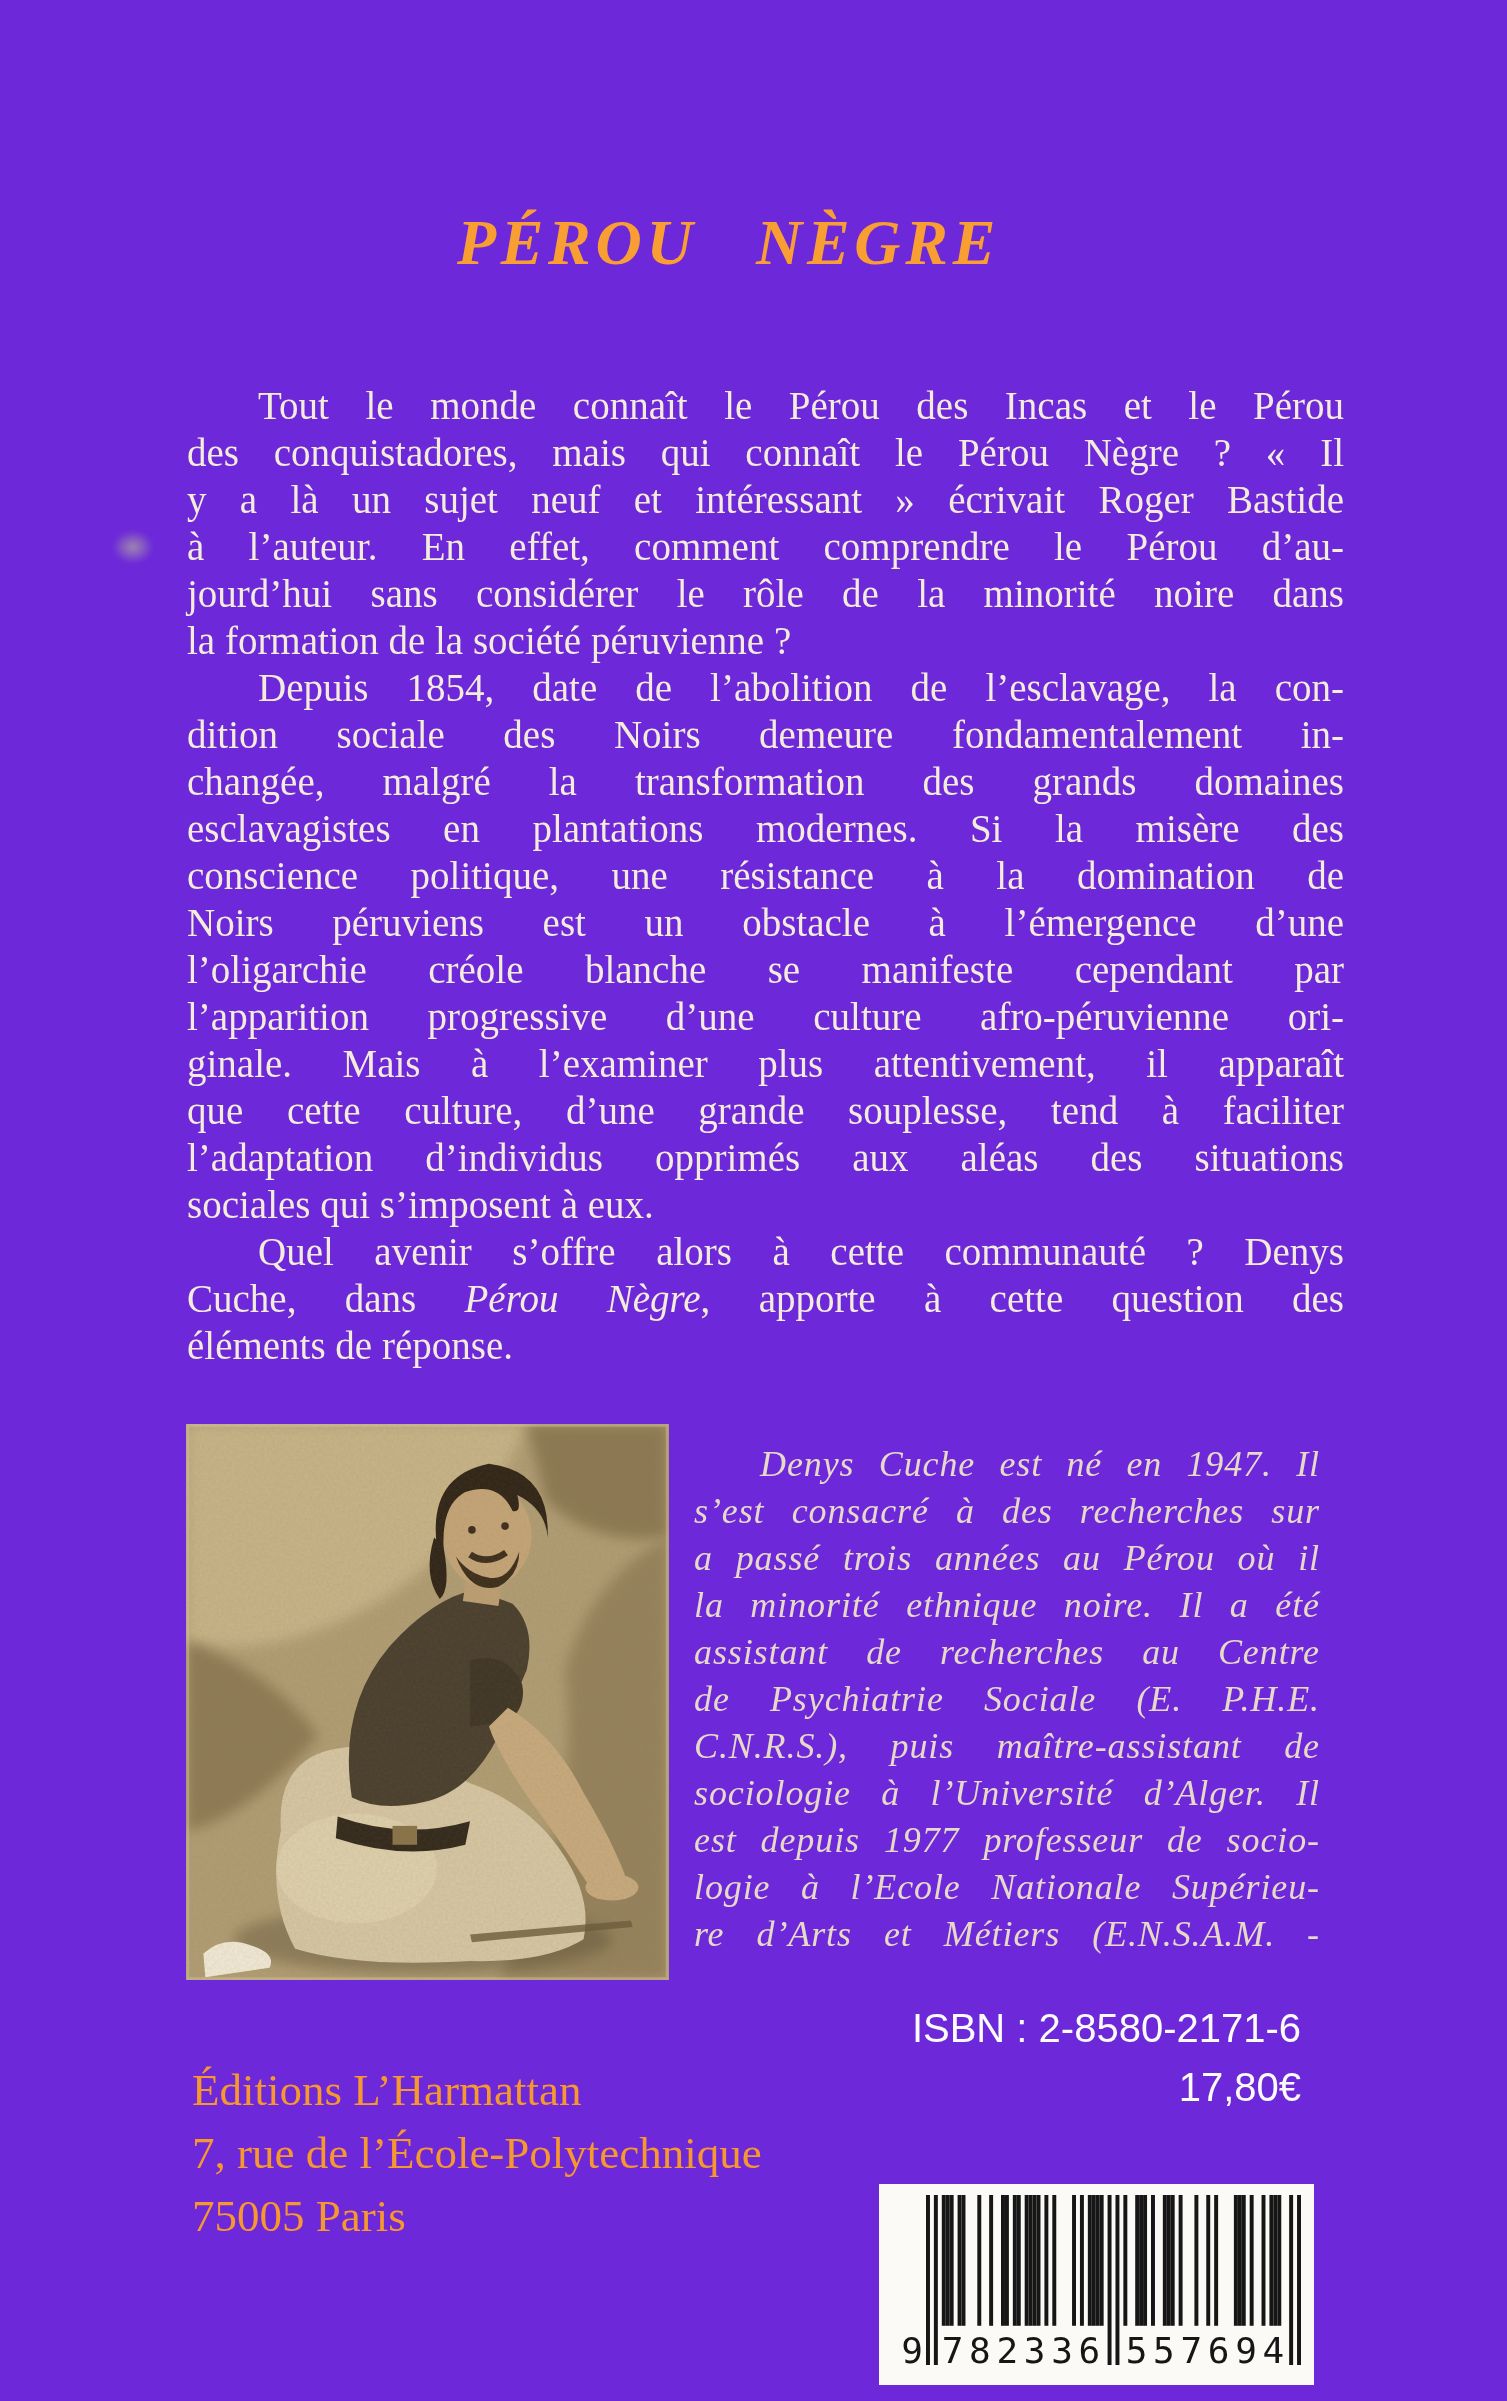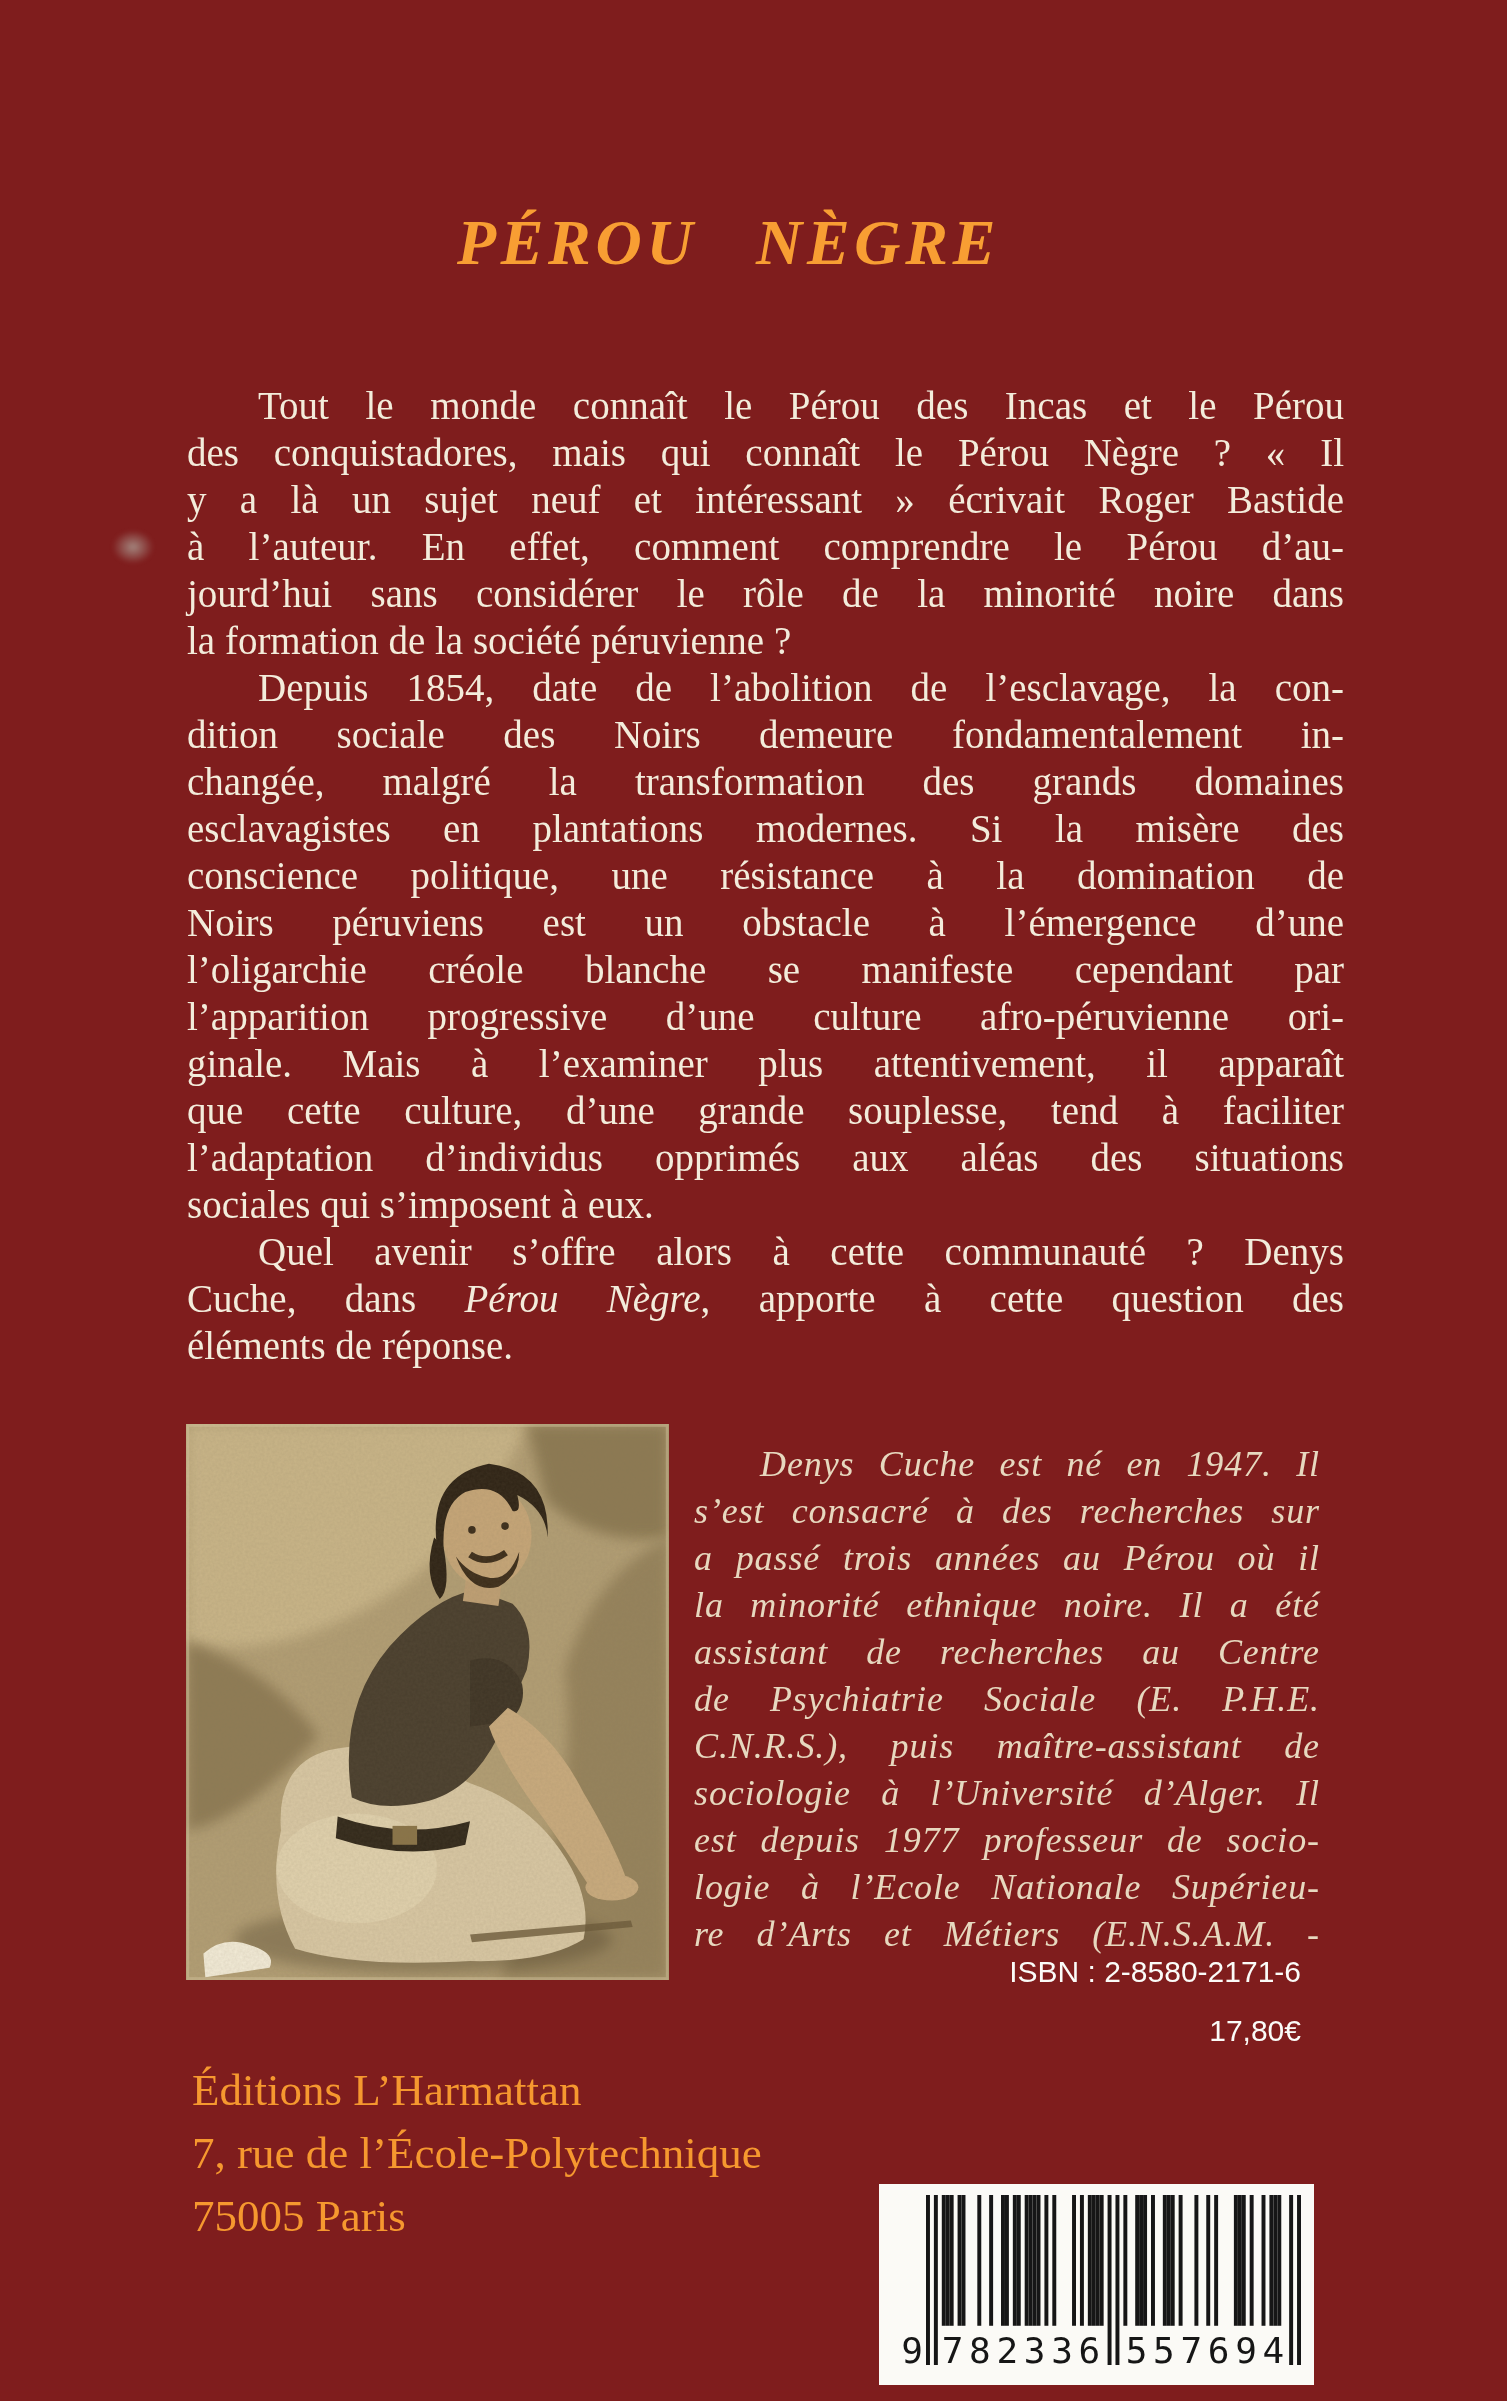--- a/index.html
+++ b/index.html
@@ -1,19 +1,19 @@
 <!DOCTYPE html>
 <html style="font-size:15px"><head>
 <meta charset="utf-8">
 <style>
   html,body{margin:0;padding:0;background:#2c1e08;}
   .page{
     position:relative;
     width:1508px;height:2402px;
-    background:#7f1d1d;
+    background:#6d28d9;
     overflow:hidden;
     font-family:"Liberation Serif", serif;
   }
   
   .title{
     position:absolute;left:0;top:206px;width:1457px;
     text-align:center;
     font-family:"Liberation Serif", serif;
     font-style:italic;font-weight:bold;
     font-size:64px;letter-spacing:4.7px;word-spacing:38px;
@@ -48,24 +48,24 @@
   }
   .bioline{min-height:47px;text-align:justify;text-align-last:justify;}
   .bioline.last{text-align-last:left;}
   .bioline.indent{text-indent:66px;}
   
   .publisher{
     position:absolute;left:192px;top:2059px;width:719px;
     color:#F6982F;font-size:45px;line-height:63px;
   }
   .isbnblock{
-    position:absolute;left:828px;top:1942px;width:473px;
+    position:absolute;left:828px;top:1999px;width:473px;
     text-align:right;color:#FBFBF8;
     font-family:"Liberation Sans", sans-serif;
-    font-size:30px;line-height:59px;
+    font-size:40px;line-height:59px;
   }
   
   .barcode{
     position:absolute;left:879px;top:2184px;width:435px;height:201px;
     background:#FBFAF6;
   }
   .barcode svg{position:absolute;left:47px;top:11.4px;width:375px;height:170px;}
   .bdigit{
     position:absolute;top:142px;height:49px;
     font-family:"DejaVu Sans Mono", monospace;

